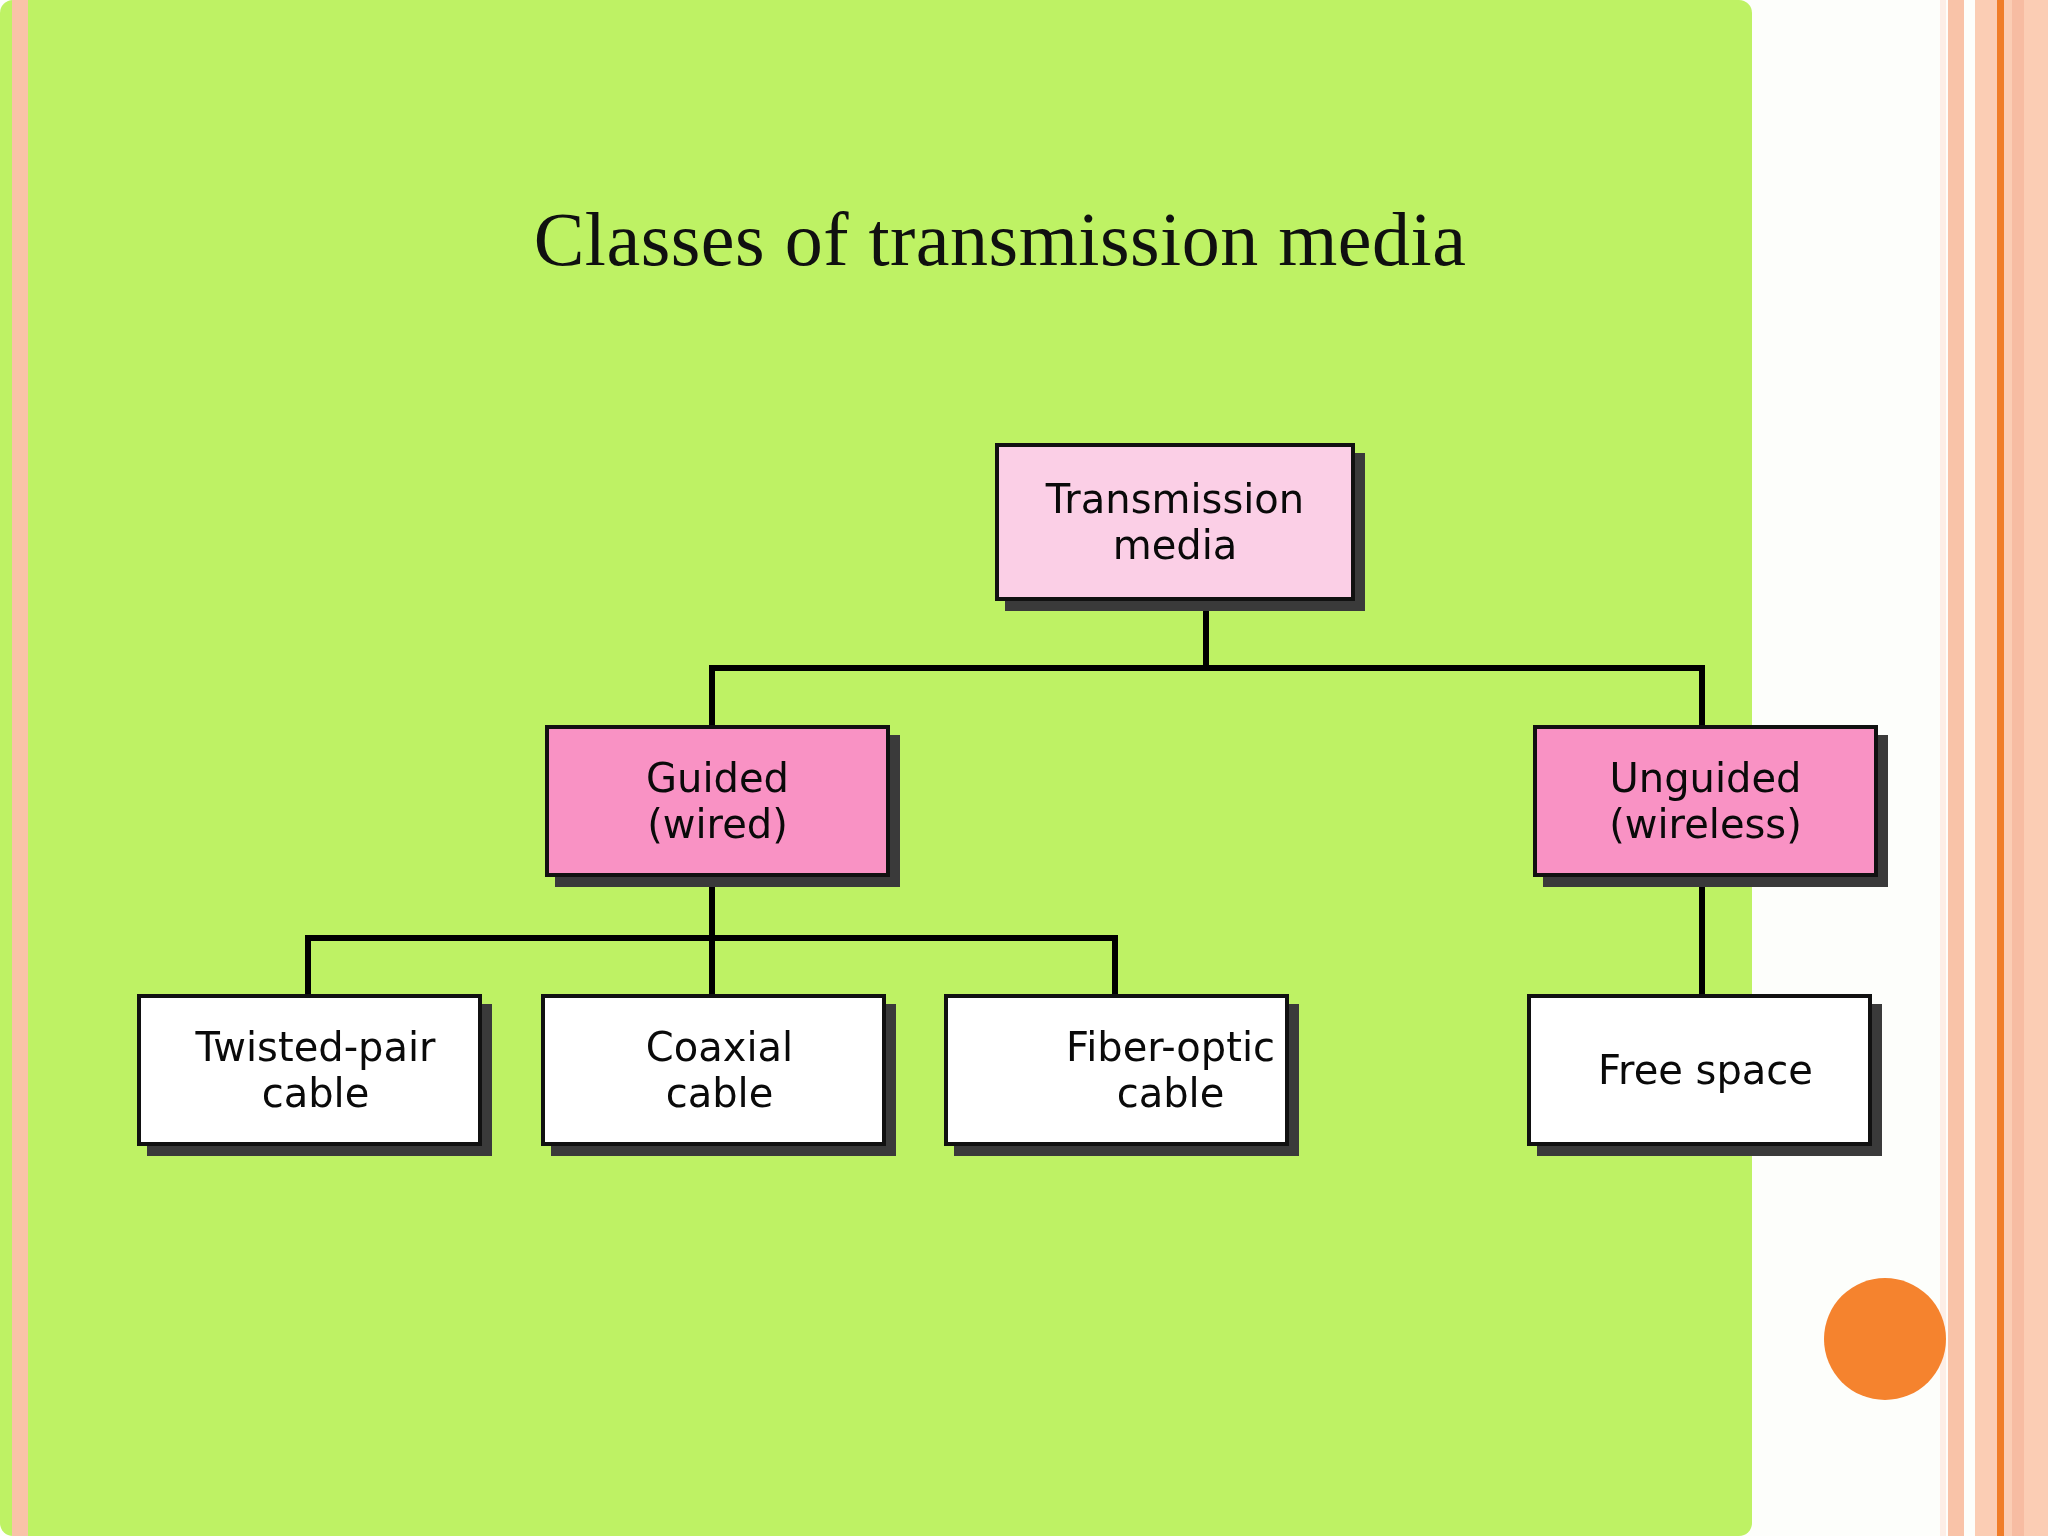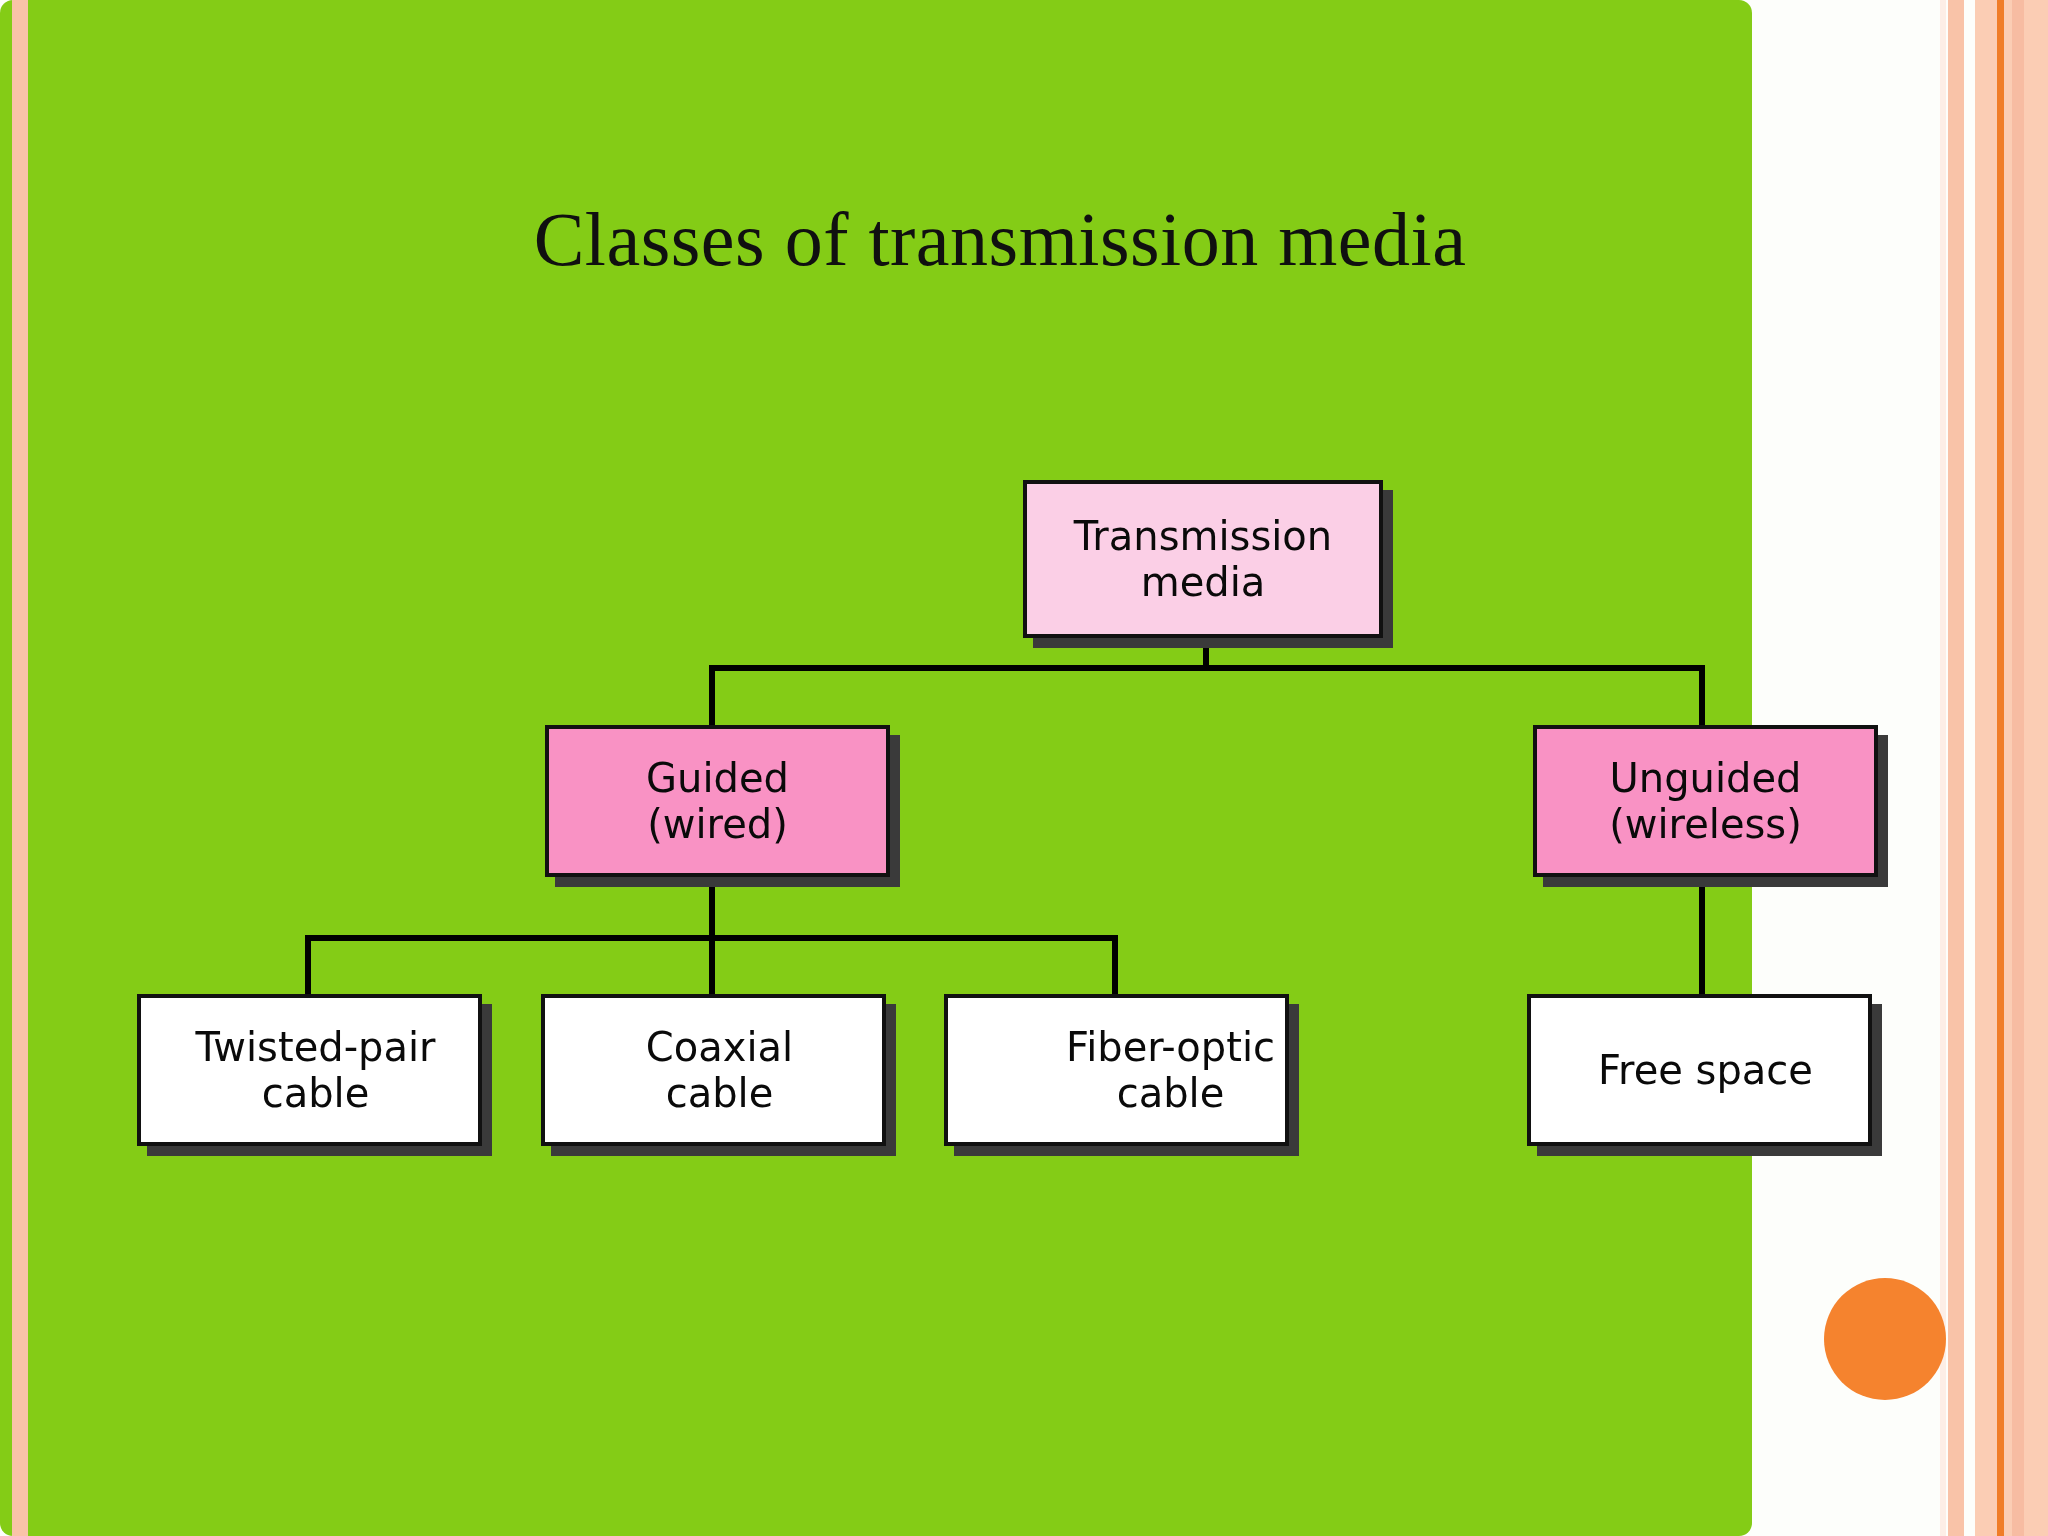--- a/index.html
+++ b/index.html
@@ -11,21 +11,21 @@
     height: 1536px;
     overflow: hidden;
     background: #fdfefb;
     font-family: "DejaVu Sans", sans-serif;
   }
 
   #slide {
     position: relative;
     width: 1752px;
     height: 1536px;
-    background: #84cc16;
+    background: #bef264;
     border-radius: 13px;
   }
 
   
   .stripe {
     position: absolute;
     top: 0;
     height: 1536px;
   }
   .stripe-left-1  { left: 12px;   width: 16px;  background: #f9c3a8; }
@@ -138,21 +138,21 @@
     <div class="conn" style="left:305px; top:935px; width:813px; height:6px;"></div>
 
     <div class="conn" style="left:305px; top:935px; width:6px; height:64px;"></div>
 
     <div class="conn" style="left:709px; top:935px; width:6px; height:64px;"></div>
 
     <div class="conn" style="left:1112px; top:935px; width:6px; height:64px;"></div>
 
     <div class="conn" style="left:1699px; top:872px; width:6px; height:127px;"></div>
 
-    <div class="node node--root" style="left:1023px; top:443px; width:360px; height:158px;margin-top:37px;">
+    <div class="node node--root" style="left:995px; top:443px; width:360px; height:158px;">
       <span class="node-label">Transmission
 media</span>
     </div>
 
     <div class="node node--branch" style="left:545px; top:725px; width:345px; height:152px;">
       <span class="node-label">Guided
 (wired)</span>
     </div>
 
     <div class="node node--branch" style="left:1533px; top:725px; width:345px; height:152px;">

